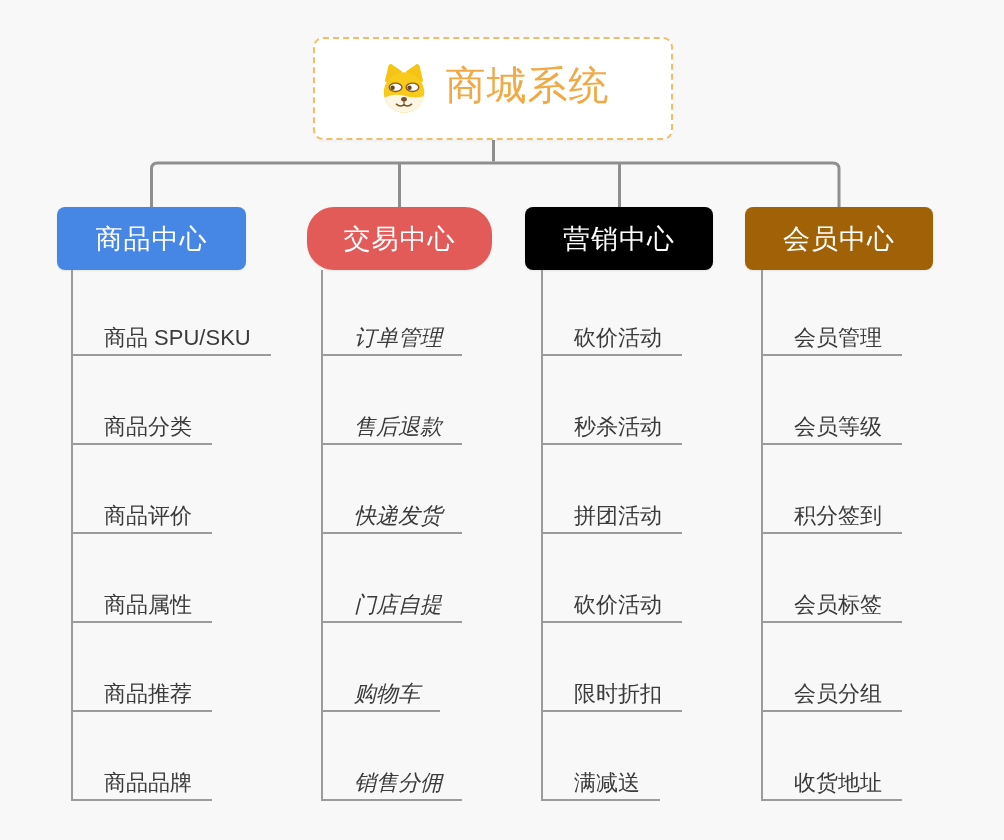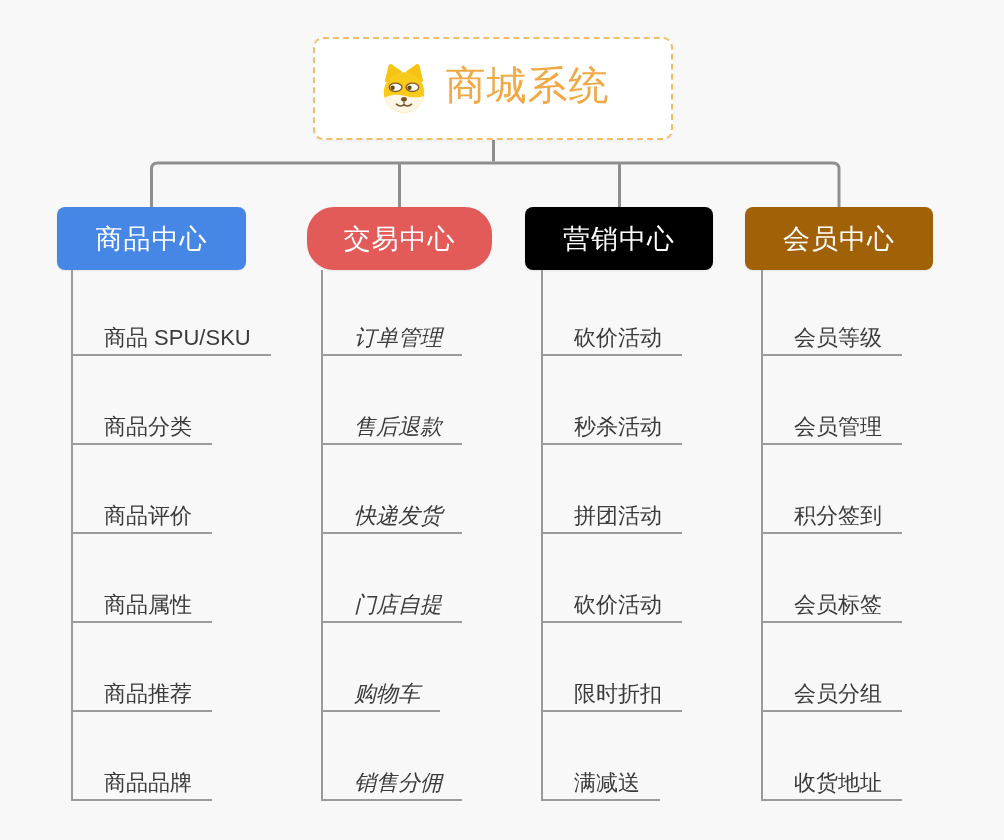--- a/index.html
+++ b/index.html
@@ -186,26 +186,26 @@
     <div class="leaf-row">
         <span class="leaf-label">限时折扣</span>
       </div>
     <div class="leaf-row">
         <span class="leaf-label">满减送</span>
       </div>
   </div>
 
   <div class="leaf-col leaf-col-3">
     <div class="leaf-row">
+        <span class="leaf-label">会员管理</span>
+      </div>
+    <div class="leaf-row">
         <span class="leaf-label">会员等级</span>
       </div>
     <div class="leaf-row">
-        <span class="leaf-label">会员管理</span>
-      </div>
-    <div class="leaf-row">
         <span class="leaf-label">积分签到</span>
       </div>
     <div class="leaf-row">
         <span class="leaf-label">会员标签</span>
       </div>
     <div class="leaf-row">
         <span class="leaf-label">会员分组</span>
       </div>
     <div class="leaf-row">
         <span class="leaf-label">收货地址</span>

